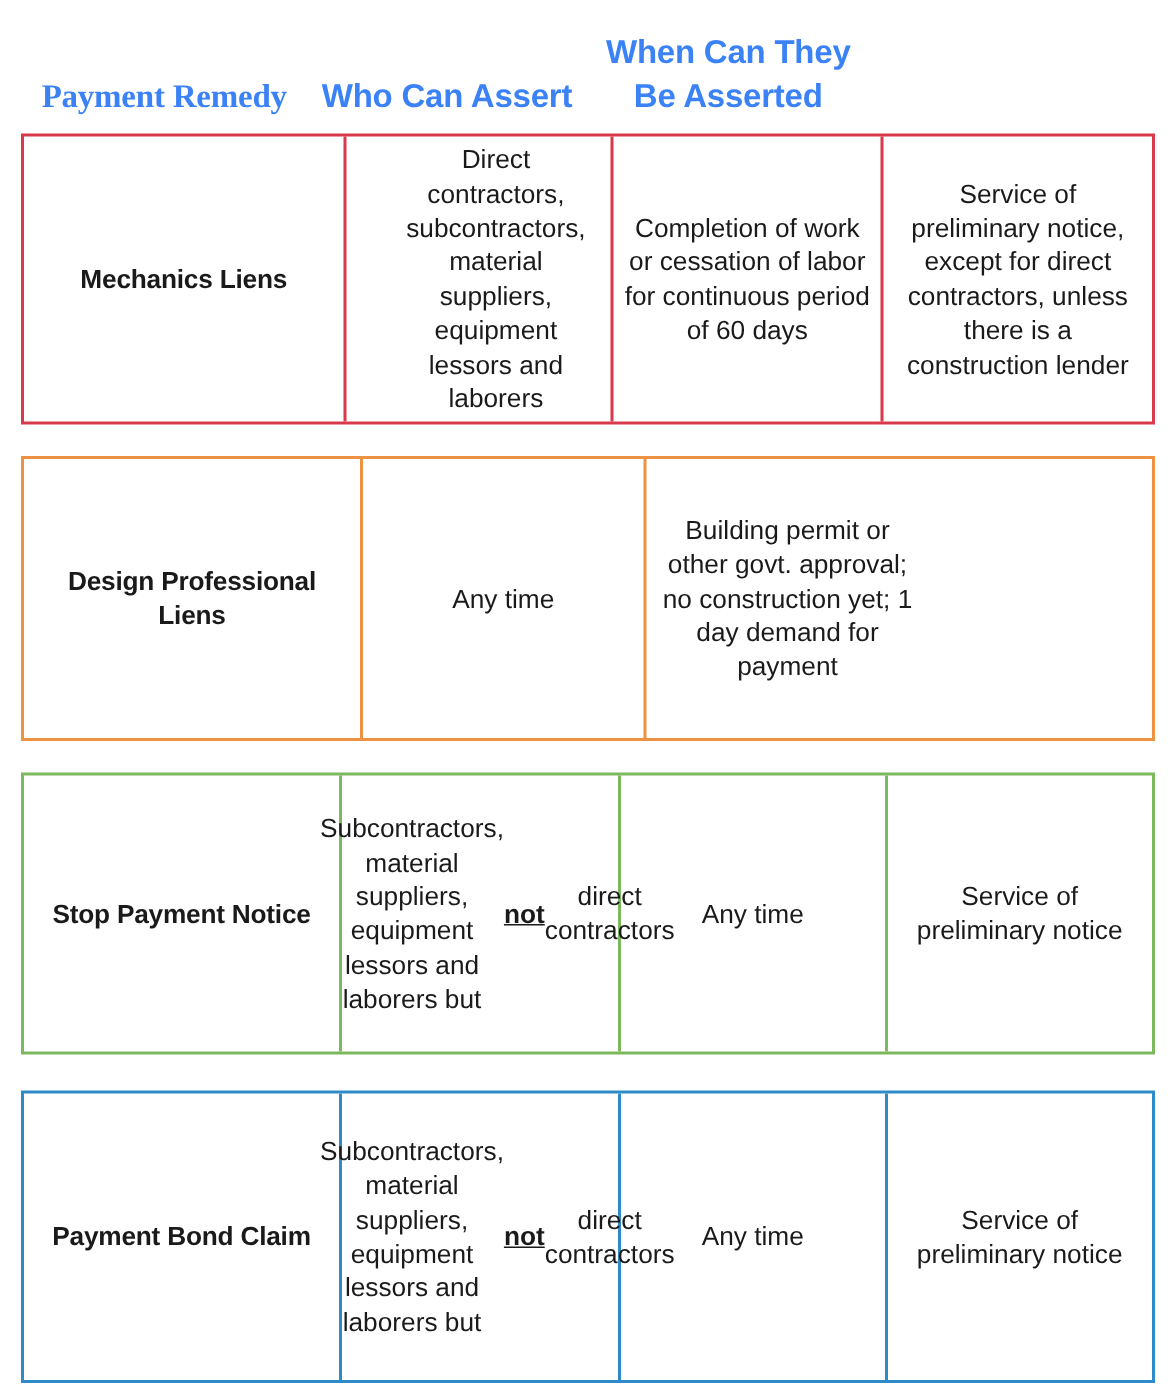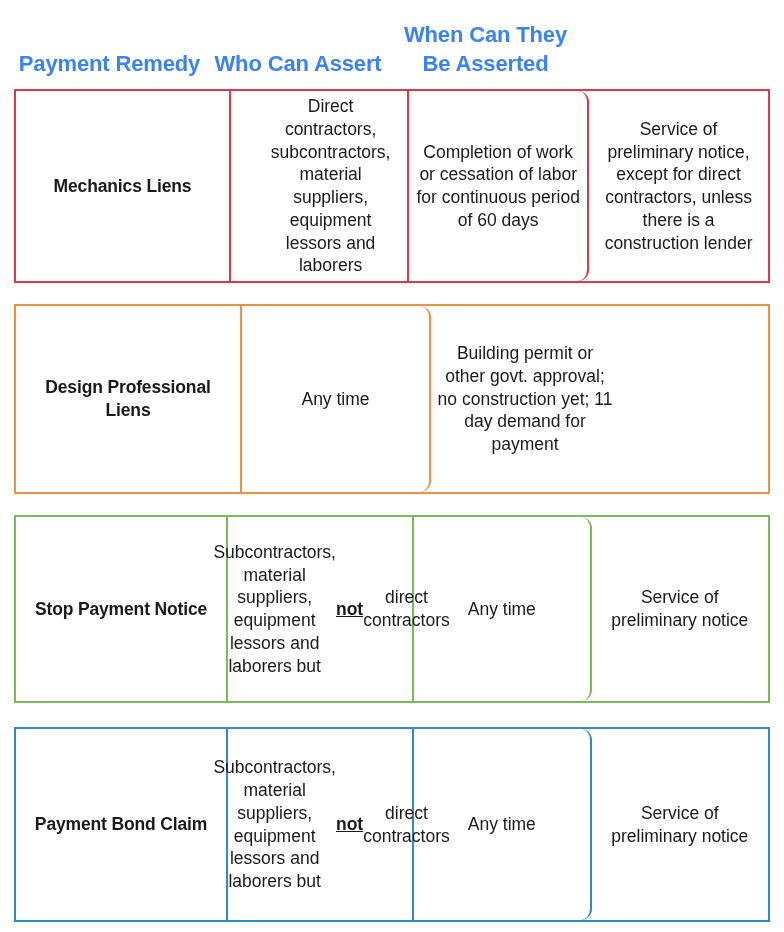--- a/index.html
+++ b/index.html
@@ -40,21 +40,21 @@
     justify-content: center;
     text-align: center;
     font-weight: bold;
     font-size: 22px;
     line-height: 1.33;
     letter-spacing: -0.15px;
     color: #3b82f6;
     padding: 0 4px 8px 4px;
     height: 100%;
   }
-  .col-1 { width: 191px; }
+  .col-1 { width: 191px; font-family: Liberation Serif, serif; }
   .col-2 { width: 186px; }
   .col-3 { width: 189px; }
   .col-4 { width: 190px; }
 
   
   .row {
     position: absolute;
     left: 14px;
     width: 756px;
     box-sizing: border-box;
@@ -75,21 +75,21 @@
     justify-content: center;
     text-align: center;
     font-size: 17.5px;
     line-height: 1.30;
     padding: 4px 6px;
     color: #1a1a1a;
     height: 100%;
   }
   .cell.c1 { width: 226px; font-weight: bold; letter-spacing: -0.15px; }
   .cell.c2 { width: 186px; padding-left: 29px; }
-  .cell.c3 { width: 189px; border-radius: 11px; }
+  .cell.c3 { width: 189px; }
   .cell.c4 { width: 188px; }
 
   .cell.c1, .cell.c2, .cell.c3 {
     border-right-style: solid;
     border-right-width: 2px;
   }
 
   
   .row.r1 { border-color: var(--c, #d9394b); --c: #d9394b; }
   .row.r2 { border-color: var(--c, #ed9242); --c: #ed9242; }
@@ -120,21 +120,21 @@
         <span class="emph"></span>
         <span></span>
     </div>
     <div class="cell c3">Completion of work or cessation of labor for continuous period of 60 days</div>
     <div class="cell c4">Service of preliminary notice, except for direct contractors, unless there is a construction lender</div>
   </div>
 
   <div class="row r2" style="--c: #ed9242;">
     <div class="cell c1">Design Professional Liens</div>
     <div class="cell c3">Any time</div>
-    <div class="cell c4">Building permit or other govt. approval; no construction yet; 11 day demand for payment</div>
+    <div class="cell c4">Building permit or other govt. approval; no construction yet; 1 day demand for payment</div>
   </div>
 
   <div class="row r3" style="--c: #7cb85c;">
     <div class="cell c1">Stop Payment Notice</div>
     <div class="cell c2">
       <span>Subcontractors, material suppliers, equipment lessors and laborers but </span>
         <span class="emph">not</span>
         <span> direct contractors</span>
     </div>
     <div class="cell c3">Any time</div>

